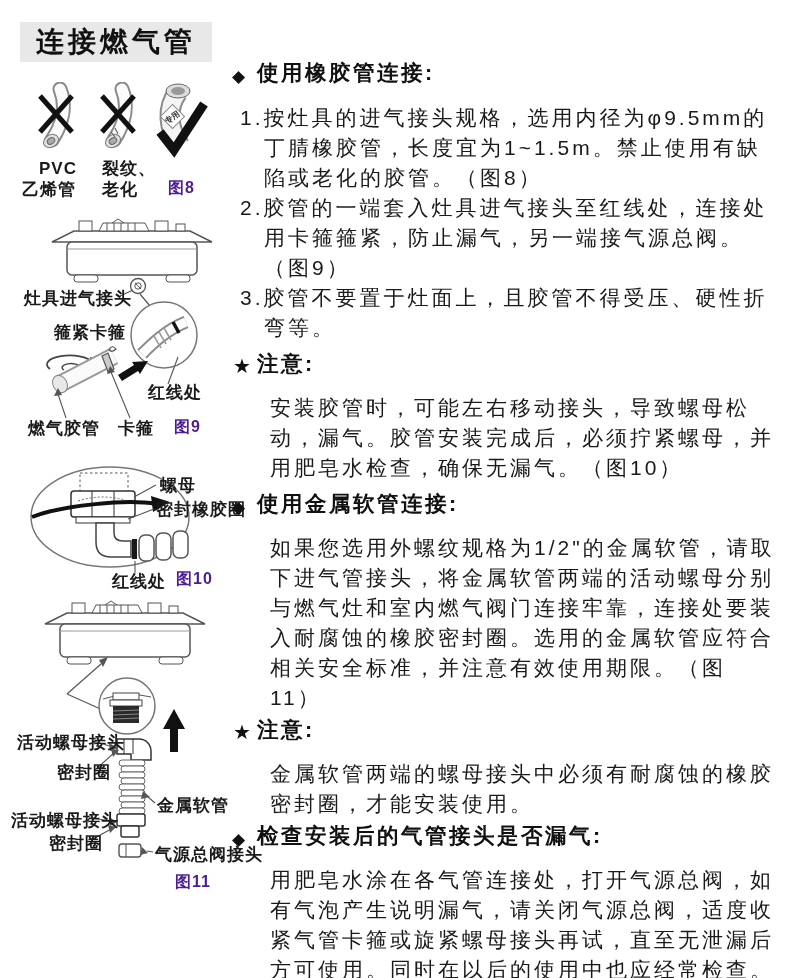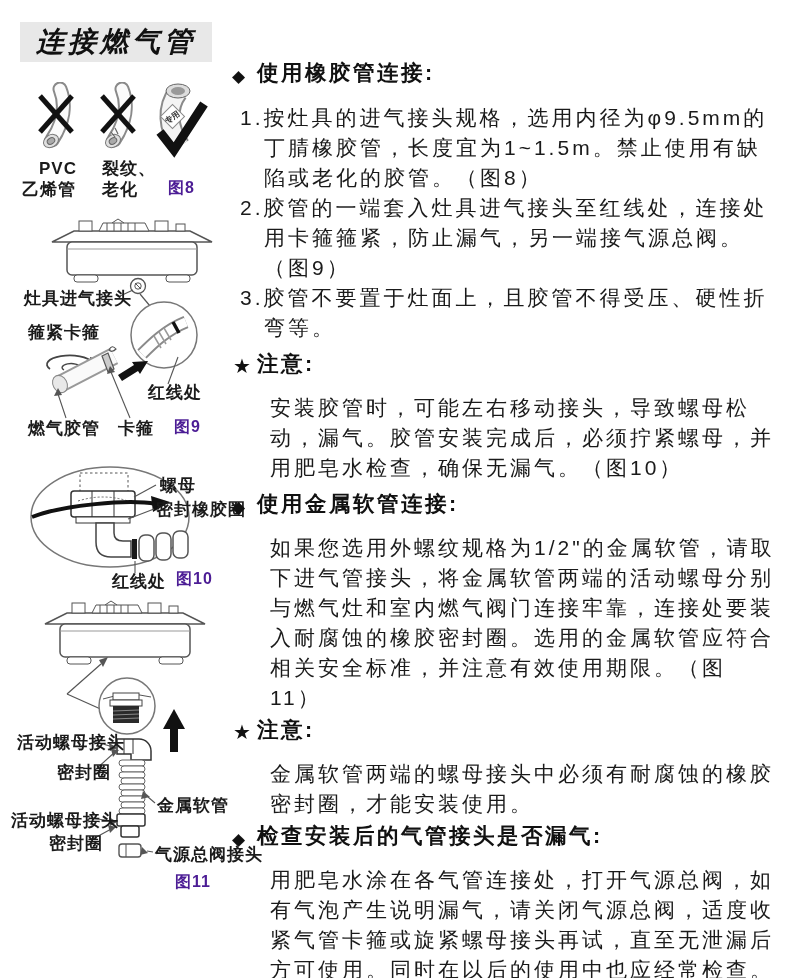--- a/index.html
+++ b/index.html
@@ -12,21 +12,20 @@
   }
   .page { position:relative; width:800px; height:978px; background:#fff; }
 
   
   .left-col { position:absolute; left:0; top:0; width:232px; height:978px; }
   .header-box {
     position:absolute; left:20px; top:22px; width:192px; height:40px;
     background:#e8e8e8; display:flex; align-items:center; justify-content:center;
     font-size:28px; font-weight:bold; letter-spacing:4px; color:#111;
     white-space:nowrap;
-    font-style:italic;
   }
   .fig { position:absolute; }
   .fig svg { position:absolute; left:0; top:0; }
   .flabel {
     position:absolute; font-size:17px; font-weight:bold; letter-spacing:1px;
     color:#1b1b1b; white-space:nowrap; line-height:1.1;
   }
   .fcap {
     position:absolute; font-size:16px; font-weight:bold; letter-spacing:1px;
     color:#4c1d95; white-space:nowrap;
@@ -167,21 +166,21 @@
           <polygon points="110,163 126,153 124,150 140,149 132,162 130,159 114,169" fill="#111"></polygon>
         </g>
 
         <line x1="160" y1="172" x2="170" y2="145" stroke="#555" stroke-width="1.1"></line>
         <line x1="58" y1="206" x2="50" y2="182" stroke="#555" stroke-width="1.1"></line>
         <polygon points="46,184 50,176 54,183" fill="#555"></polygon>
         <line x1="122" y1="206" x2="103" y2="160" stroke="#555" stroke-width="1.1"></line>
         <polygon points="99,162 102,154 107,160" fill="#555"></polygon>
       </svg>
       <div class="flabel" style="left:16px;  top:78px;">灶具进气接头</div>
-      <div class="flabel" style="left:20px;  top:112px;">箍紧卡箍</div>
+      <div class="flabel" style="left:46px;  top:112px;">箍紧卡箍</div>
       <div class="flabel" style="left:140px; top:172px;">红线处</div>
       <div class="flabel" style="left:20px;  top:208px;">燃气胶管</div>
       <div class="flabel" style="left:110px; top:208px;">卡箍</div>
       <div class="fcap" style="left:166px; top:205px;">图9</div>
     </div>
 
     <div class="fig" style="left:8px; top:455px; width:224px; height:138px;">
       <svg width="224" height="138" viewBox="0 0 224 138">
         <ellipse cx="102" cy="62" rx="79" ry="50" fill="none" stroke="#777" stroke-width="1.5"></ellipse>
 

